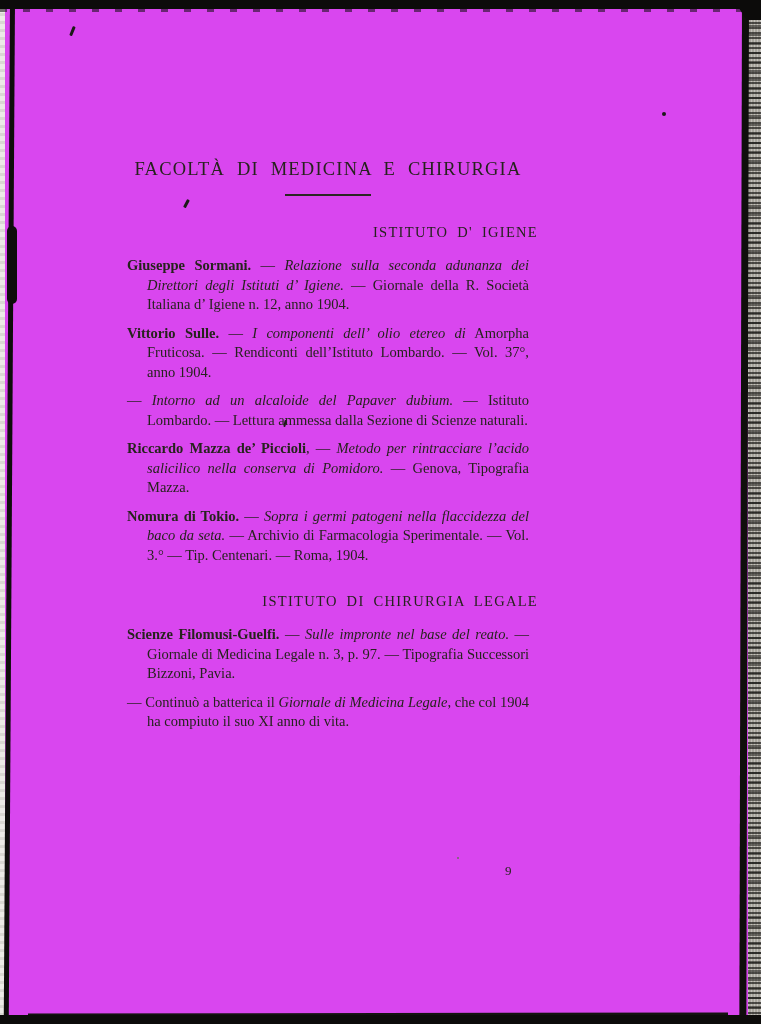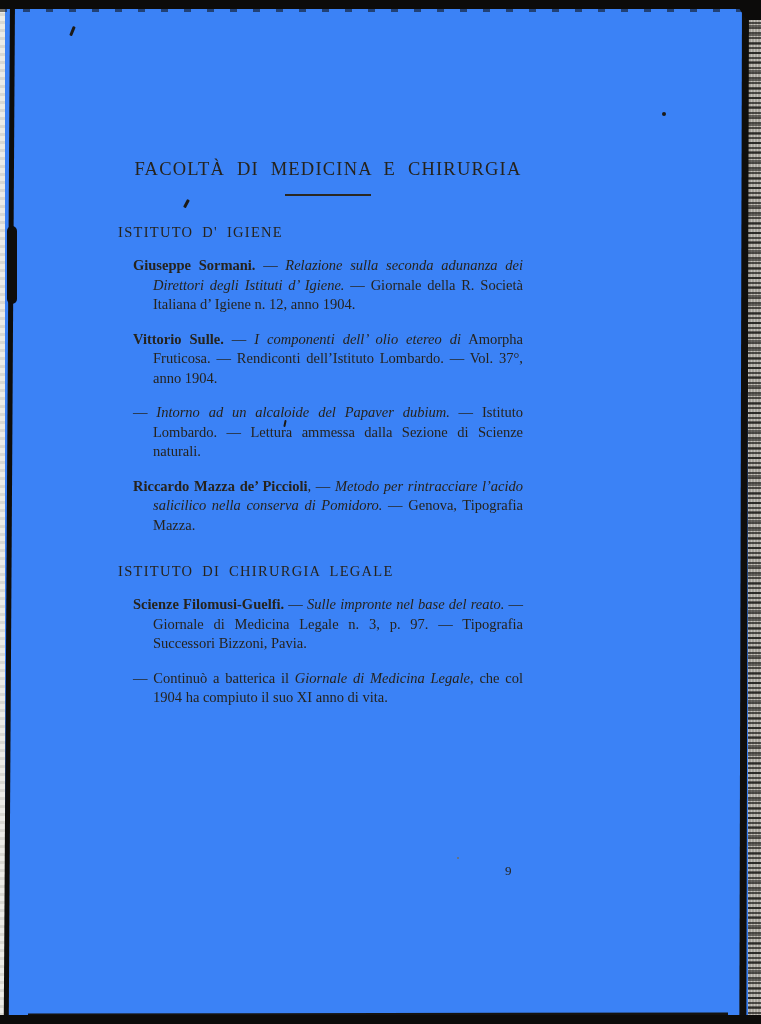--- a/index.html
+++ b/index.html
@@ -1,21 +1,21 @@
 <!DOCTYPE html>
 <html><head>
 <meta charset="utf-8">
 <style>
   html, body { margin: 0; padding: 0; background: #ffffff; }
 
   .scan {
     position: relative;
     width: 761px;
     height: 1024px;
-    background: #3b82f6;
+    background: #d946ef;
     overflow: hidden;
     font-family: "Liberation Serif", "DejaVu Serif", serif;
     color: #26231d;
   }
 
   
   .edge-top {
     position: absolute; top: 0; left: 0; width: 761px; height: 9px;
     background: #0c0b0a;
   }
@@ -80,24 +80,24 @@
     text-align: center; letter-spacing: 1.2px; word-spacing: 6px;
     white-space: nowrap;
   }
   .title-rule {
     width: 86px; height: 0; border-top: 2px solid #2a2722;
     margin: 14px auto 0 auto;
   }
   h2.section-heading {
     margin: 26px 0 14px 0; font-weight: normal;
     font-size: 14.5px; line-height: 20px;
-    text-align: left; letter-spacing: 1.3px; word-spacing: 4px;
+    text-align: right; letter-spacing: 1.3px; word-spacing: 4px;
   }
   p.entry {
-    margin: 15px; font-size: 14.5px; line-height: 19.5px;
+    margin: 9px; font-size: 14.5px; line-height: 19.5px;
     text-align: justify; text-indent: -20px; padding-left: 20px;
   }
   p.entry.group { margin-top: 9px; }
   p.entry.tight { margin-top: 1px; }
   .seg-bold   { font-weight: 700; }
   .seg-italic { font-style: italic; }
   .seg-roman  { }
 
   .page-number {
     position: absolute; left: 505px; top: 863px;
@@ -127,20 +127,21 @@
 
   <div class="content">
     <h1 class="faculty-title">FACOLTÀ DI MEDICINA E CHIRURGIA</h1>
     <div class="title-rule"></div>
     <div id="sections">
         <h2 class="section-heading">ISTITUTO D' IGIENE</h2>
         <p class="entry group"><span class="seg-bold">Giuseppe Sormani.</span><span class="seg-roman"> — </span><span class="seg-italic">Relazione sulla seconda adunanza dei Direttori degli Istituti d’ Igiene.</span><span class="seg-roman"> — Giornale della R. Società Italiana d’ Igiene n. 12, anno 1904.</span></p>
         <p class="entry group"><span class="seg-bold">Vittorio Sulle.</span><span class="seg-roman"> — </span><span class="seg-italic">I componenti dell’ olio etereo di</span><span class="seg-roman"> Amorpha Fruticosa. — Rendiconti dell’Istituto Lombardo. — Vol. 37°, anno 1904.</span></p>
         <p class="entry tight"><span class="seg-roman">— </span><span class="seg-italic">Intorno ad un alcaloide del Papaver dubium.</span><span class="seg-roman"> — Istituto Lombardo. — Lettura ammessa dalla Sezione di Scienze naturali.</span></p>
         <p class="entry group"><span class="seg-bold">Riccardo Mazza de’ Piccioli</span><span class="seg-roman">, — </span><span class="seg-italic">Metodo per rintracciare l’acido salicilico nella conserva di Pomidoro.</span><span class="seg-roman"> — Genova, Tipografia Mazza.</span></p>
+        <p class="entry group"><span class="seg-bold">Nomura di Tokio.</span><span class="seg-roman"> — </span><span class="seg-italic">Sopra i germi patogeni nella flaccidezza del baco da seta.</span><span class="seg-roman"> — Archivio di Farmacologia Sperimentale. — Vol. 3.° — Tip. Centenari. — Roma, 1904.</span></p>
         <h2 class="section-heading">ISTITUTO DI CHIRURGIA LEGALE</h2>
         <p class="entry group"><span class="seg-bold">Scienze Filomusi-Guelfi.</span><span class="seg-roman"> — </span><span class="seg-italic">Sulle impronte nel base del reato.</span><span class="seg-roman"> — Giornale di Medicina Legale n. 3, p. 97. — Tipografia Successori Bizzoni, Pavia.</span></p>
         <p class="entry tight"><span class="seg-roman">— Continuò a batterica il </span><span class="seg-italic">Giornale di Medicina Legale</span><span class="seg-roman">, che col 1904 ha compiuto il suo XI anno di vita.</span></p>
       </div>
   </div>
 
   <div class="page-number">9</div>
 </div>
 
 </body></html>

